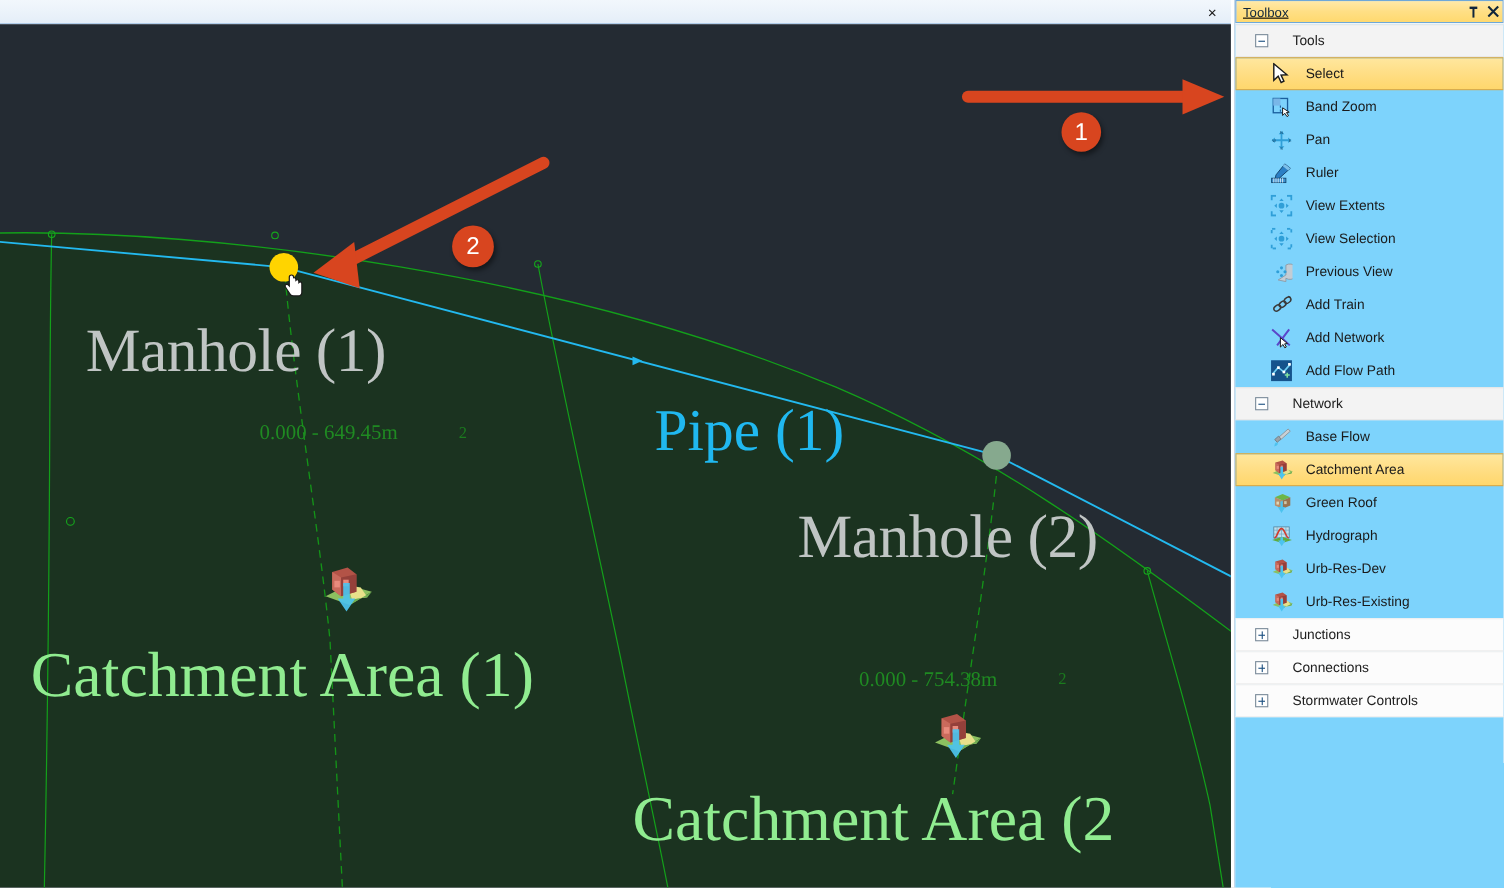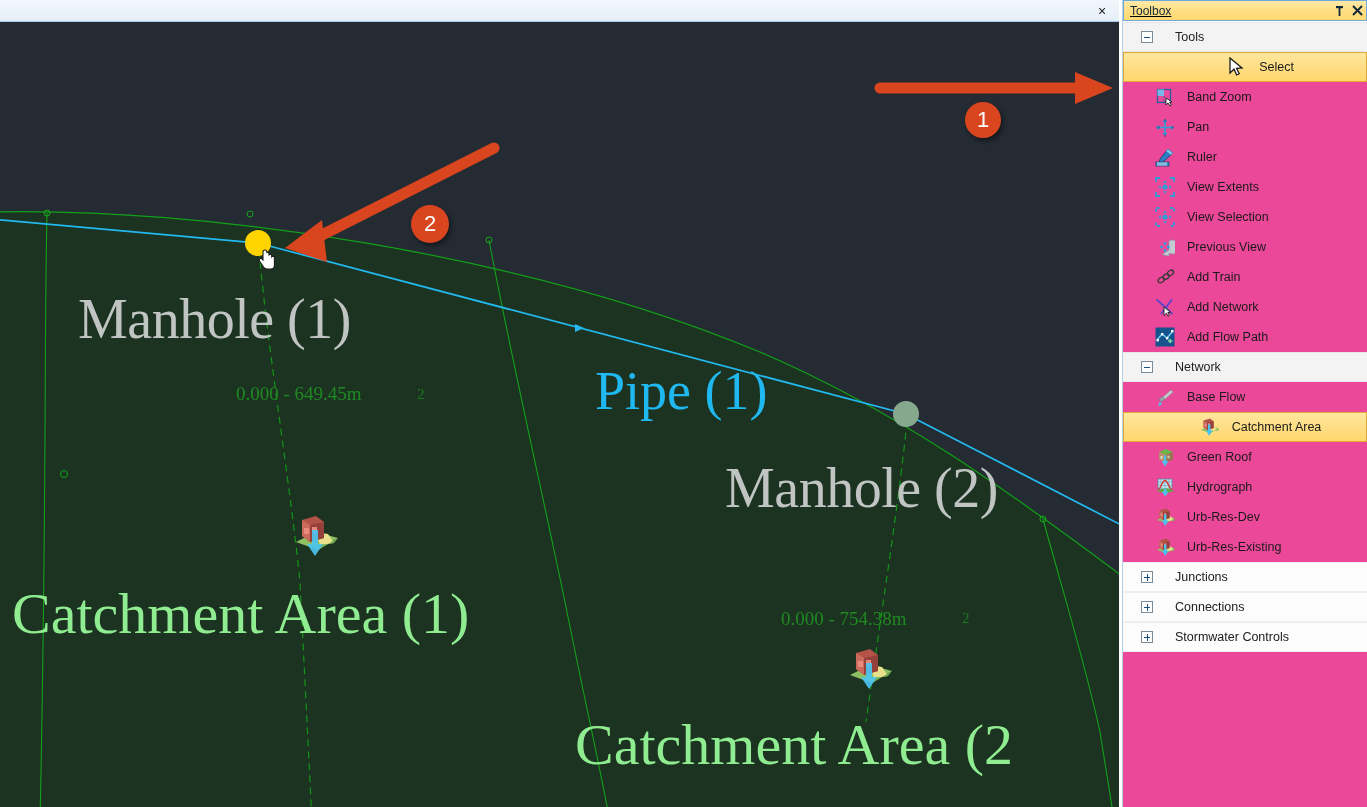--- a/index.html
+++ b/index.html
@@ -104,21 +104,21 @@
     display: flex; align-items: center;
   }
   #tb-title { font-size: 12px; color: #10263b; padding-left: 6px; flex: 1; }
   .tb-hbtn {
     width: 18px; height: 19px;
     display: flex; align-items: center; justify-content: center;
     cursor: pointer; color: #10263b;
   }
   #tb-body {
     position: absolute; top: 22px; left: 0; right: 0; bottom: 0;
-    background: #ec4899;
+    background: #7dd3fc;
     overflow: hidden;
   }
   .tb-group {
     height: 30px;
     display: flex; align-items: center;
     background: #f3f3f3;
     border-top: 1px solid #e7e7e7;
     border-bottom: 1px solid #e7e7e7;
     cursor: pointer;
   }
@@ -146,21 +146,20 @@
   .tb-item {
     height: 30px;
     display: flex; align-items: center;
     cursor: pointer;
     padding-left: 30px;
     border: 1px solid transparent;
   }
   .tb-item.selected {
     background: linear-gradient(to bottom, #ffe79e 0%, #ffdd82 55%, #ffd76c 100%);
     border: 1px solid #e0a93c;
-    justify-content: center;
   }
   .tb-icon {
     width: 22px; height: 22px; flex: 0 0 auto;
     display: flex; align-items: center; justify-content: center;
   }
   .tb-label { font-size: 12.5px; color: #1a1a1a; margin-left: 11px; }
 </style>
 </head>
 <body>
 
@@ -212,21 +211,21 @@
       </svg>
 
       <svg style="position:absolute;left:0;top:0" width="1119" height="785">
         <circle cx="258" cy="221" r="13" fill="#ffd400"></circle>
         <circle cx="906" cy="392" r="13" fill="#86a98e"></circle>
       </svg>
 
       <div class="maplabel lbl-node" style="left:78px; top:265px;">Manhole (1)</div>
       <div class="maplabel lbl-pipe" style="left:595px; top:338px;">Pipe (1)</div>
       <div class="maplabel lbl-node" style="left:725px; top:434px;text-align:right;">Manhole (2)</div>
-      <div class="maplabel lbl-catch" style="left:12px; top:558px;">Catchment Area (1)</div>
+      <div class="maplabel lbl-catch" style="left:28px; top:558px;">Catchment Area (1)</div>
       <div class="maplabel lbl-catch" style="left:575px; top:689px;">Catchment Area (2</div>
 
       <div class="maplabel lbl-dim" style="left:236px; top:361px;">0.000 - 649.45m</div>
       <div class="maplabel lbl-dim" style="left:781px; top:586px;">0.000 - 754.38m</div>
 
       <div class="maplabel lbl-tiny" style="left:417px; top:364px;">2</div>
       <div class="maplabel lbl-tiny" style="left:962px; top:588px;">2</div>
 
       <svg class="catch-icon" style="left:290px; top:490px;" viewBox="0 0 52 48">
         <polygon points="6,30 26,20 48,26 28,38" fill="#8cc060"></polygon>

